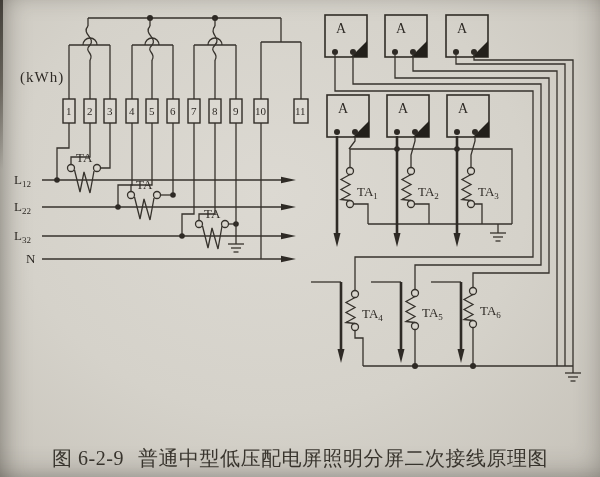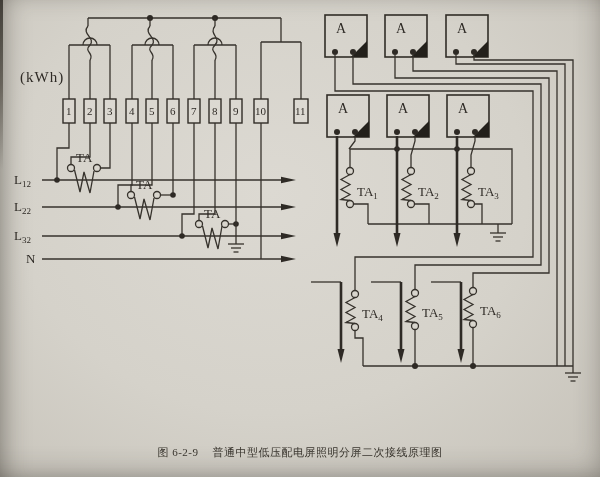--- a/index.html
+++ b/index.html
@@ -20,21 +20,21 @@
   .tri{fill:#23201b;stroke:none;}
   .ah{fill:#2e2a25;stroke:none;}
   text{fill:#2f2b26;}
   .lbl{font-size:13px;}
   .sub{font-size:9px;}
   .num{font-size:11px;}
   .amp{font-size:14px;}
   .kwh{font-size:15px;letter-spacing:1px;}
   .ta{font-size:13px;}
   #caption{position:absolute;left:0;right:0;top:445px;text-align:center;
-        font-size:11px;color:#3a362f;letter-spacing:.5px;}
+        font-size:20px;color:#3a362f;letter-spacing:.5px;}
   #caption b{font-weight:normal;margin-right:14px;}
 </style>
 </head>
 <body>
 
 <div id="page">
   <div class="edge"></div>
 
   <svg width="600" height="477" viewBox="0 0 600 477">
 

